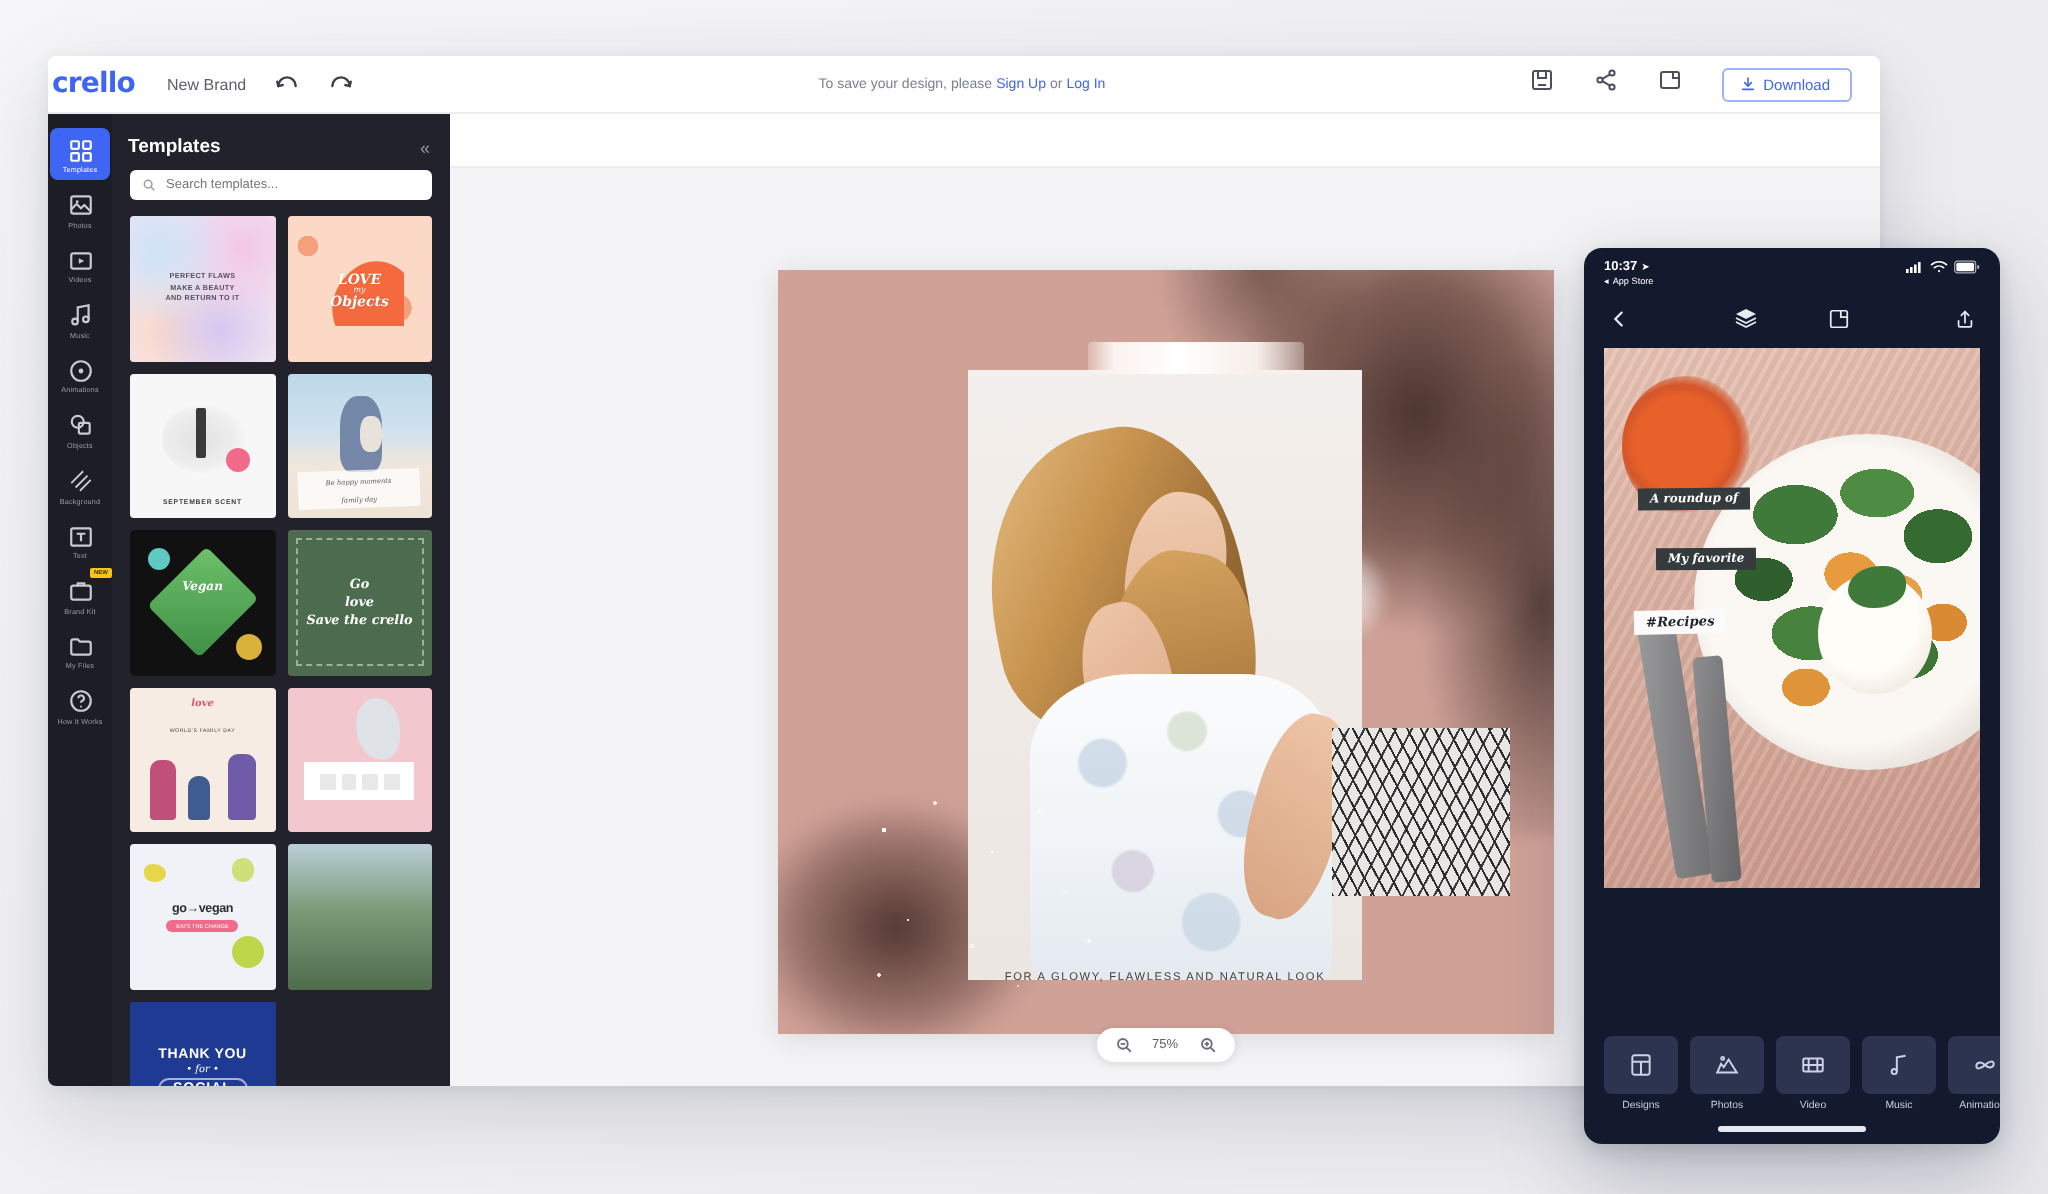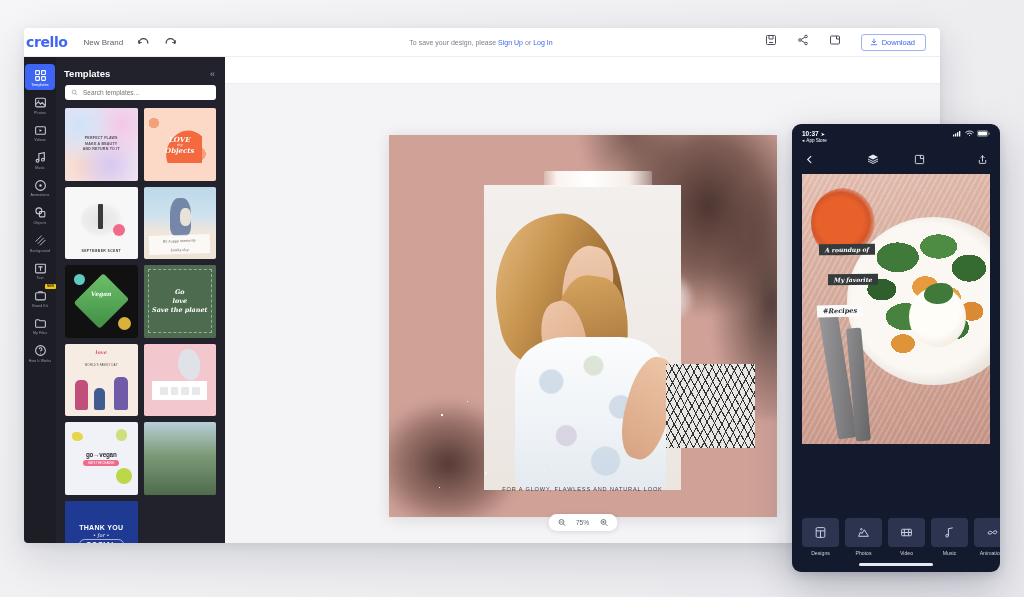--- a/index.html
+++ b/index.html
@@ -824,21 +824,21 @@
             </div>
           </div>
 
 
           <div class="thumb">
             <div class="inner t-green">
               <div class="frame"></div>
               <div class="ttl">
                 <span>Go</span><br>
                 <span>love</span><br>
-                <span>Save the planet</span>
+                <span>Save the crello</span>
               </div>
             </div>
           </div>
 
           <div class="thumb">
             <div class="inner t-family">
               <div class="lovetx">love</div>
               <div class="sub">WORLD'S FAMILY DAY</div>
               <div class="p1"></div>
               <div class="p2"></div>

